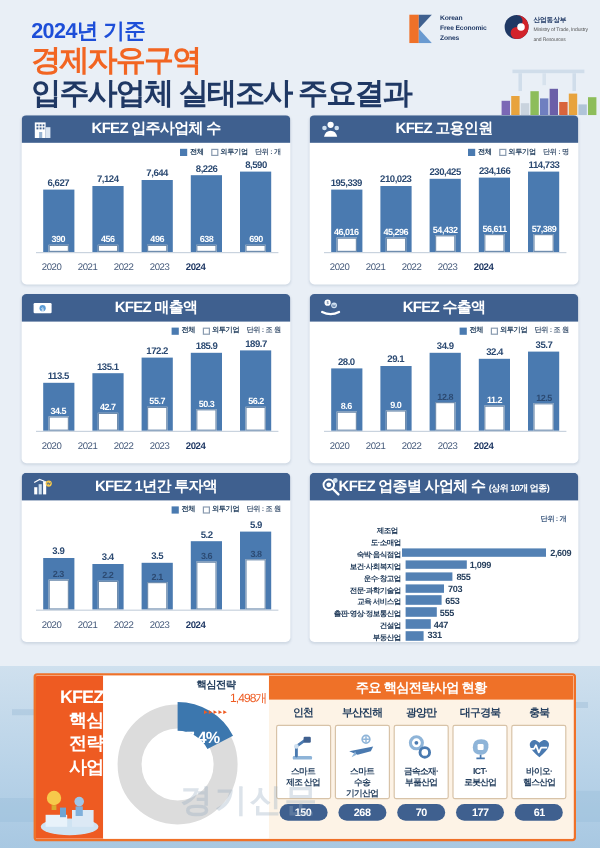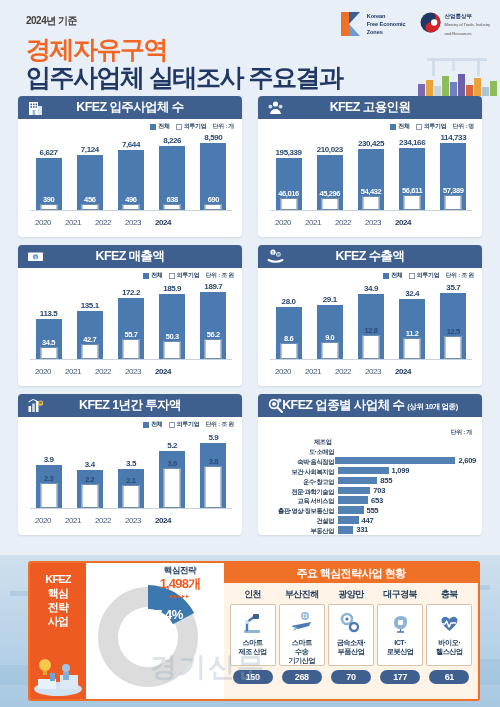--- a/index.html
+++ b/index.html
@@ -6,21 +6,21 @@
   body {
     width:500px; height:707px;
     font-family:"Liberation Sans", sans-serif;
     background:#e9eff6;
     overflow:hidden;
     position:relative;
   }
 
   
   .header { position:relative; height:96px; background:#e9eff6; overflow:hidden; }
-  .hdr-sub { position:absolute; left:26px; top:14px; font-size:10px; font-weight:bold; color:#404040; letter-spacing:-0.5px; }
+  .hdr-sub { position:absolute; left:26px; top:14px; font-size:18px; font-weight:bold; color:#1d4ed8; letter-spacing:-0.5px; }
   .hdr-l1 { position:absolute; left:26px; top:33px; font-size:25px; font-weight:bold; color:#f26522; letter-spacing:-1.5px; }
   .hdr-l2 { position:absolute; left:26px; top:61px; font-size:25px; font-weight:bold; color:#1f3864; letter-spacing:-1.5px; }
 
   .logos { position:absolute; right:10px; top:12px; display:flex; align-items:flex-start; gap:14px; }
   .logo { display:flex; align-items:center; gap:4px; }
   .logo-k { width:22px; height:24px; position:relative; }
   .logo-txt { font-size:5.6px; font-weight:bold; color:#1f3864; line-height:1.45; letter-spacing:-0.1px; }
   .logo-txt .sm { font-weight:normal; font-size:4.2px; color:#555; line-height:1.35; }
   .taeguk { width:21px; height:21px; }
 
@@ -66,28 +66,28 @@
   .hbarwrap { flex:1; display:flex; align-items:center;margin-top:36px; }
   .hbar { height:7.6px; background:#5381b4; }
   .hval { font-size:7.6px; font-weight:bold; color:#27405e; margin-left:3px; letter-spacing:-0.3px; white-space:nowrap; }
 
   
   .bottom-bg { position:absolute; left:0; bottom:0; width:500px; height:152px; background:linear-gradient(#cfe0ee 0%, #b9d3e8 55%, #a8c8e2 100%); overflow:hidden; }
   .bt-crane { position:absolute; opacity:.45; }
   .bottom { position:absolute; left:28px; bottom:6px; width:452px; height:140px; display:flex; border:2px solid #ef7128; border-radius:3px; overflow:hidden; background:#fff; }
 
   .bt-left { width:56px; background:#ee5b22; position:relative; padding:9px 0 0 0; }
-  .bt-left .ln { color:#fff; font-size:11px; font-weight:bold; text-align:center; line-height:1.28; letter-spacing:-0.8px; }
+  .bt-left .ln { color:#fff; font-size:15px; font-weight:bold; text-align:right; line-height:1.28; letter-spacing:-0.8px; }
   .bt-illus { position:absolute; bottom:2px; left:0; width:56px; height:48px; }
 
   .bt-mid { width:138px; background:#fff; position:relative; }
   .donut-wrap { position:absolute; left:8px; top:20px; width:108px; height:108px; }
   .donut-cap { position:absolute; left:52px; top:2px; text-align:center; width:84px; }
   .donut-cap .t1 { font-size:8.6px; font-weight:bold; color:#26405f; letter-spacing:-0.5px; }
-  .donut-cap .t2 { font-size:13px; font-weight:bold; color:#ee5b22; letter-spacing:-0.8px; line-height:1.15; }
+  .donut-cap .t2 { font-size:10px; font-weight:normal; color:#ee5b22; letter-spacing:-0.8px; line-height:1.15;text-align:right; }
   .dots { margin-top:0px; font-size:6px; color:#ee5b22; letter-spacing:1px; }
   .pct { position:absolute; left:62px; top:44px; font-size:13.5px; font-weight:bold; color:#fff; letter-spacing:-0.7px; }
   .dcenter { position:absolute; left:18px; top:74px; width:88px; text-align:center; }
   .dcenter .c1 { font-size:9px; font-weight:bold; color:#3c5372; letter-spacing:-0.5px; }
   .dcenter .c2 { font-size:14px; font-weight:bold; color:#26405f; letter-spacing:-0.8px; line-height:1.2; }
 
   .bt-right { flex:1; background:#fdf3e6; display:flex; flex-direction:column; }
   .bt-rhead { height:20px; background:#ef7128; display:flex; align-items:center; justify-content:center; color:#fff; font-size:11px; font-weight:bold; letter-spacing:-0.6px; }
   .cards5 { flex:1; display:flex; justify-content:space-around; padding:5px 4px 6px; }
   .c5 { width:46px; display:flex; flex-direction:column; align-items:center; }

